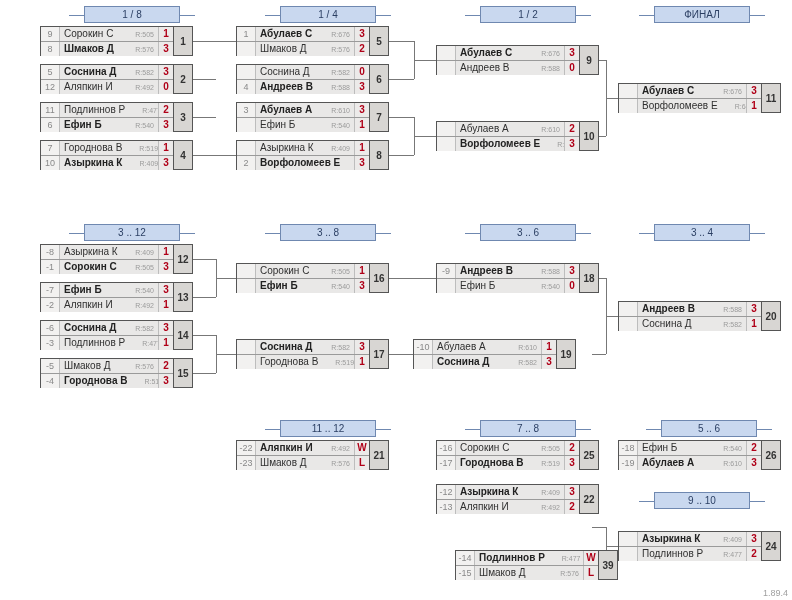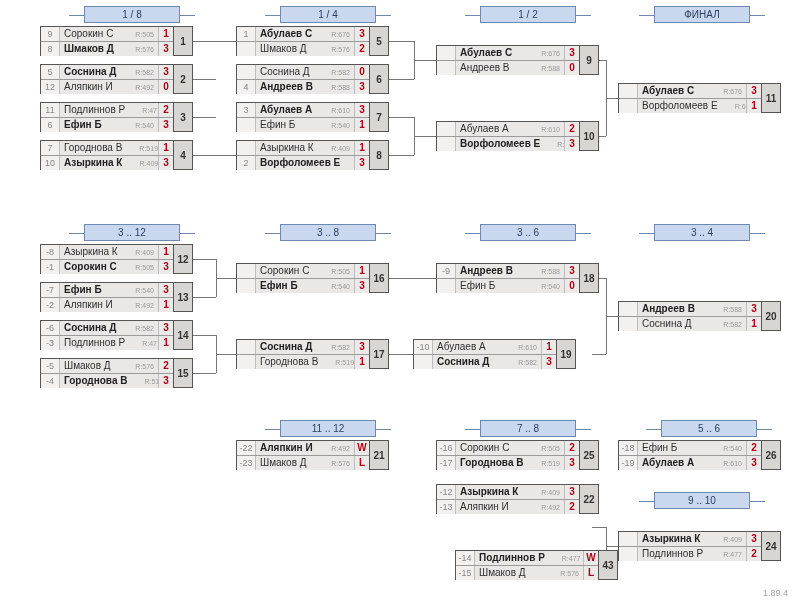--- a/index.html
+++ b/index.html
@@ -684,21 +684,21 @@
       </div>
       <div class="mrow">
         <div class="seed">-15</div>
         <div class="pname">
           <span class="nm">Шмаков Д</span>
           <span class="rating">R:576</span>
         </div>
         <div class="score">L</div>
       </div>
     </div>
-    <div class="mnum">43</div>
+    <div class="mnum">39</div>
   </div>
 <div class="match sz-name-118" style="left: 618px; top: 531px;">
     <div class="mcore">
       <div class="mrow winner">
         <div class="seed"></div>
         <div class="pname">
           <span class="nm">Азыркина К</span>
           <span class="rating">R:409</span>
         </div>
         <div class="score">3</div>

